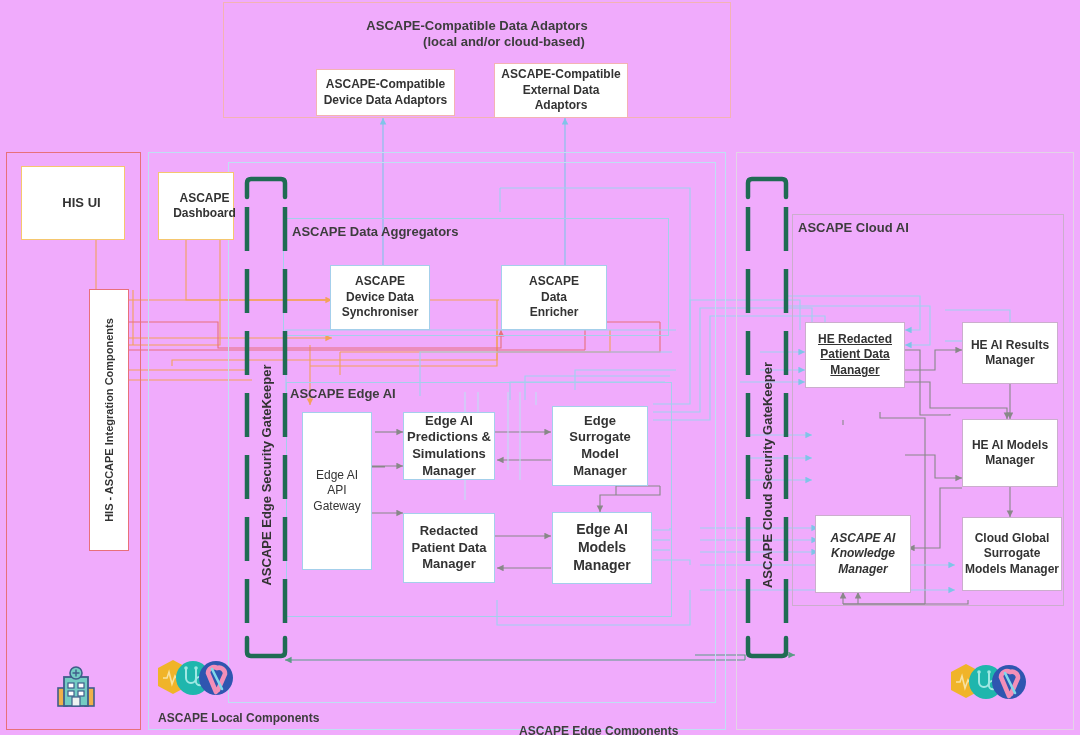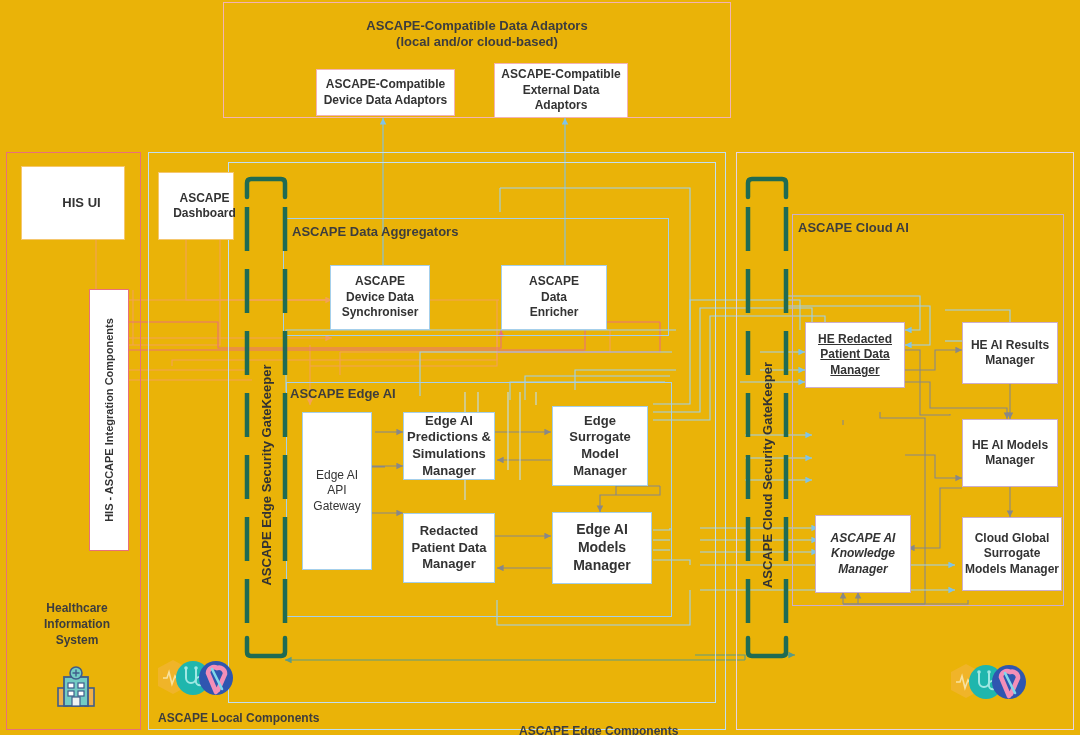--- a/index.html
+++ b/index.html
@@ -6,21 +6,21 @@
   body{
     font-family:"Liberation Sans","DejaVu Sans",sans-serif;
     color:#333333;
     -webkit-font-smoothing:antialiased;
   }
   #stage{
     position:relative;
     width:1080px;
     height:735px;
     overflow:hidden;
-    background:#eab308;
+    background:#f0abfc;
   }
   svg#wires{
     position:absolute;
     left:0; top:0;
     width:1080px; height:735px;
     pointer-events:none;
   }
   
   .box{
     position:absolute;
@@ -220,41 +220,38 @@
       <path d="M520,392 L520,480" stroke="#bfdff3"></path>
       <path d="M536,392 L536,405" stroke="#bfdff3"></path>
       <path d="M465,392 L465,500" stroke="#bfdff3"></path>
       <path d="M478,392 L478,440" stroke="#bfdff3"></path>
 
     </g>
   </svg>
 
   <div class="container bd-redlite" style="left:223px;top:2px;width:508px;height:116px;"></div>
   <div class="container-label t-13" style="left:223px;top:18px;width:508px;text-align:center;">ASCAPE-Compatible Data Adaptors</div>
-  <div class="container-label t-13" style="left:223px;top:34px;width:508px;text-align:center;">(local and/or cloud-based)</div>
+  <div class="container-label t-13" style="left:223px;top:34px;width:508px;text-align:center;padding-left:27px;">(local and/or cloud-based)</div>
 
   <div class="box bd-redlite t-12 b multiline" style="left:316px;top:69px;width:139px;height:47px;">ASCAPE-Compatible
 Device Data Adaptors</div>
 
   <div class="box bd-redlite t-12 b multiline" style="left:494px;top:63px;width:134px;height:55px;">ASCAPE-Compatible
 External Data
 Adaptors</div>
 
   <div class="container bd-red" style="left:6px;top:152px;width:135px;height:578px;"></div>
   <div class="box bd-yellow t-13 b" style="left:21px;top:166px;width:104px;height:74px;">HIS UI</div>
 
   <div class="box bd-red" style="left:89px;top:289px;width:40px;height:262px;">
     <span class="vert t-11 b" style="left:50%;top:50%;transform:translate(-50%,-50%);">
       <span class="vert-inner">HIS - ASCAPE Integration Components</span>
     </span>
   </div>
 
-  <div class="container-label t-12 multiline" style="left:18px;top:600px;width:118px;text-align:center;line-height:1.35;">Healthcare
-Information
-System</div>
 
   <div class="hospital-icon" style="left:52px;top:664px;width:48px;height:48px;">
     <svg width="48" height="48" viewBox="0 0 48 48">
       <rect x="6" y="24" width="9" height="18" fill="#f0b04a" stroke="#3f5d8a" stroke-width="1.6"></rect>
       <rect x="33" y="24" width="9" height="18" fill="#f0b04a" stroke="#3f5d8a" stroke-width="1.6"></rect>
       <rect x="12" y="13" width="24" height="29" fill="#74ccc4" stroke="#3f5d8a" stroke-width="1.8"></rect>
       <circle cx="24" cy="9" r="6" fill="#74ccc4" stroke="#3f5d8a" stroke-width="1.6"></circle>
       <path d="M24,5.5 L24,12.5 M20.5,9 L27.5,9" stroke="#3f5d8a" stroke-width="1.4"></path>
       <rect x="16" y="19" width="6" height="5" fill="#fff" stroke="#3f5d8a" stroke-width="1.2"></rect>
       <rect x="26" y="19" width="6" height="5" fill="#fff" stroke="#3f5d8a" stroke-width="1.2"></rect>

